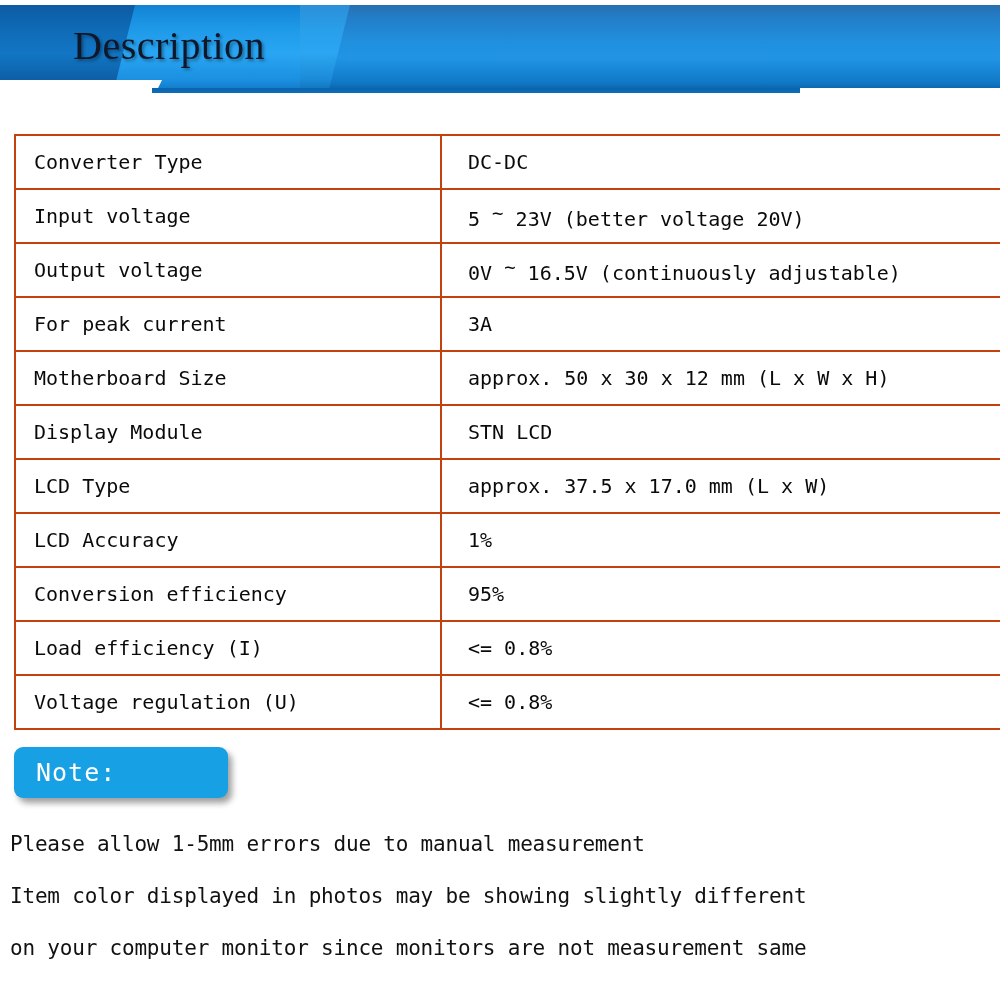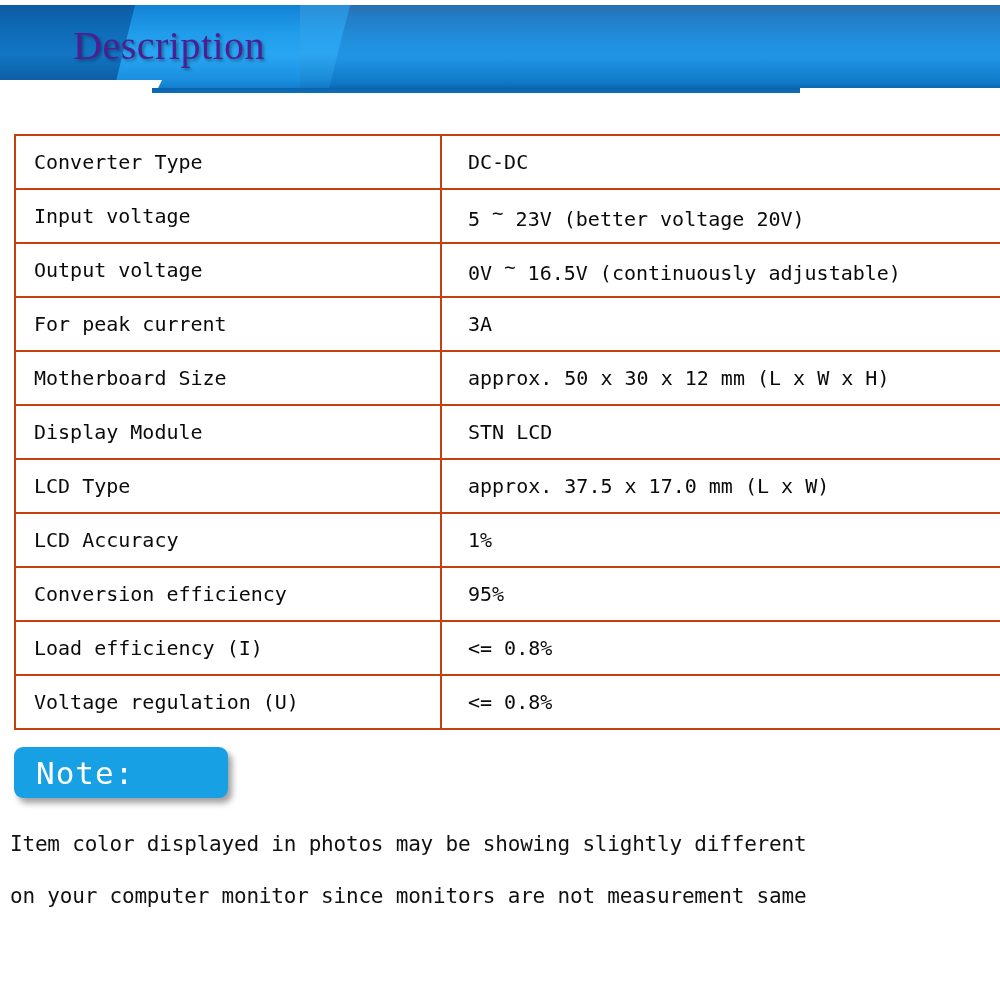--- a/index.html
+++ b/index.html
@@ -81,21 +81,21 @@
        rgba(255,255,255,0.02) 45%,
        rgba(0,0,0,0.06) 100%);
   }
   .banner-title {
     position: absolute;
     left: 73px;
     top: 18px;
     font-family: "Liberation Serif", "DejaVu Serif", serif;
     font-size: 40px;
     line-height: 56px;
-    color: #4c1d95;
+    color: #0f172a;
     letter-spacing: 0.5px;
     text-shadow: 2px 2px 3px rgba(0,0,0,0.35);
     white-space: nowrap;
   }
   
   .banner-notch {
     position: absolute;
     left: 0;
     top: 80px;
     width: 152px;
@@ -177,21 +177,21 @@
     height: 51px;
     background: #18a0e4;
     border-radius: 9px;
     box-shadow: 4px 5px 6px rgba(0,0,0,0.38);
   }
   .note-badge-label {
     position: absolute;
     left: 22px;
     top: 6px;
     font-family: "DejaVu Sans Mono", monospace;
-    font-size: 31px;
+    font-size: 25px;
     line-height: 40px;
     color: #ffffff;
     letter-spacing: 1px;
   }
 
   
   .note-body {
     position: absolute;
     left: 10px;
     top: 818px;
@@ -269,15 +269,16 @@
       <td class="v"><span>&lt;= 0.8%</span><span class="tilde"></span><span></span></td>
     </tr>
   </tbody>
 </table>
 
 <div class="note-badge">
   <div class="note-badge-label">Note:</div>
 </div>
 
 <div class="note-body">
+  <div class="note-line">Please allow 1-5mm errors due to manual measurement</div>
   <div class="note-line">Item color displayed in photos may be showing slightly different</div>
   <div class="note-line">on your computer monitor since monitors are not measurement same</div>
 </div>
 
 </body></html>

